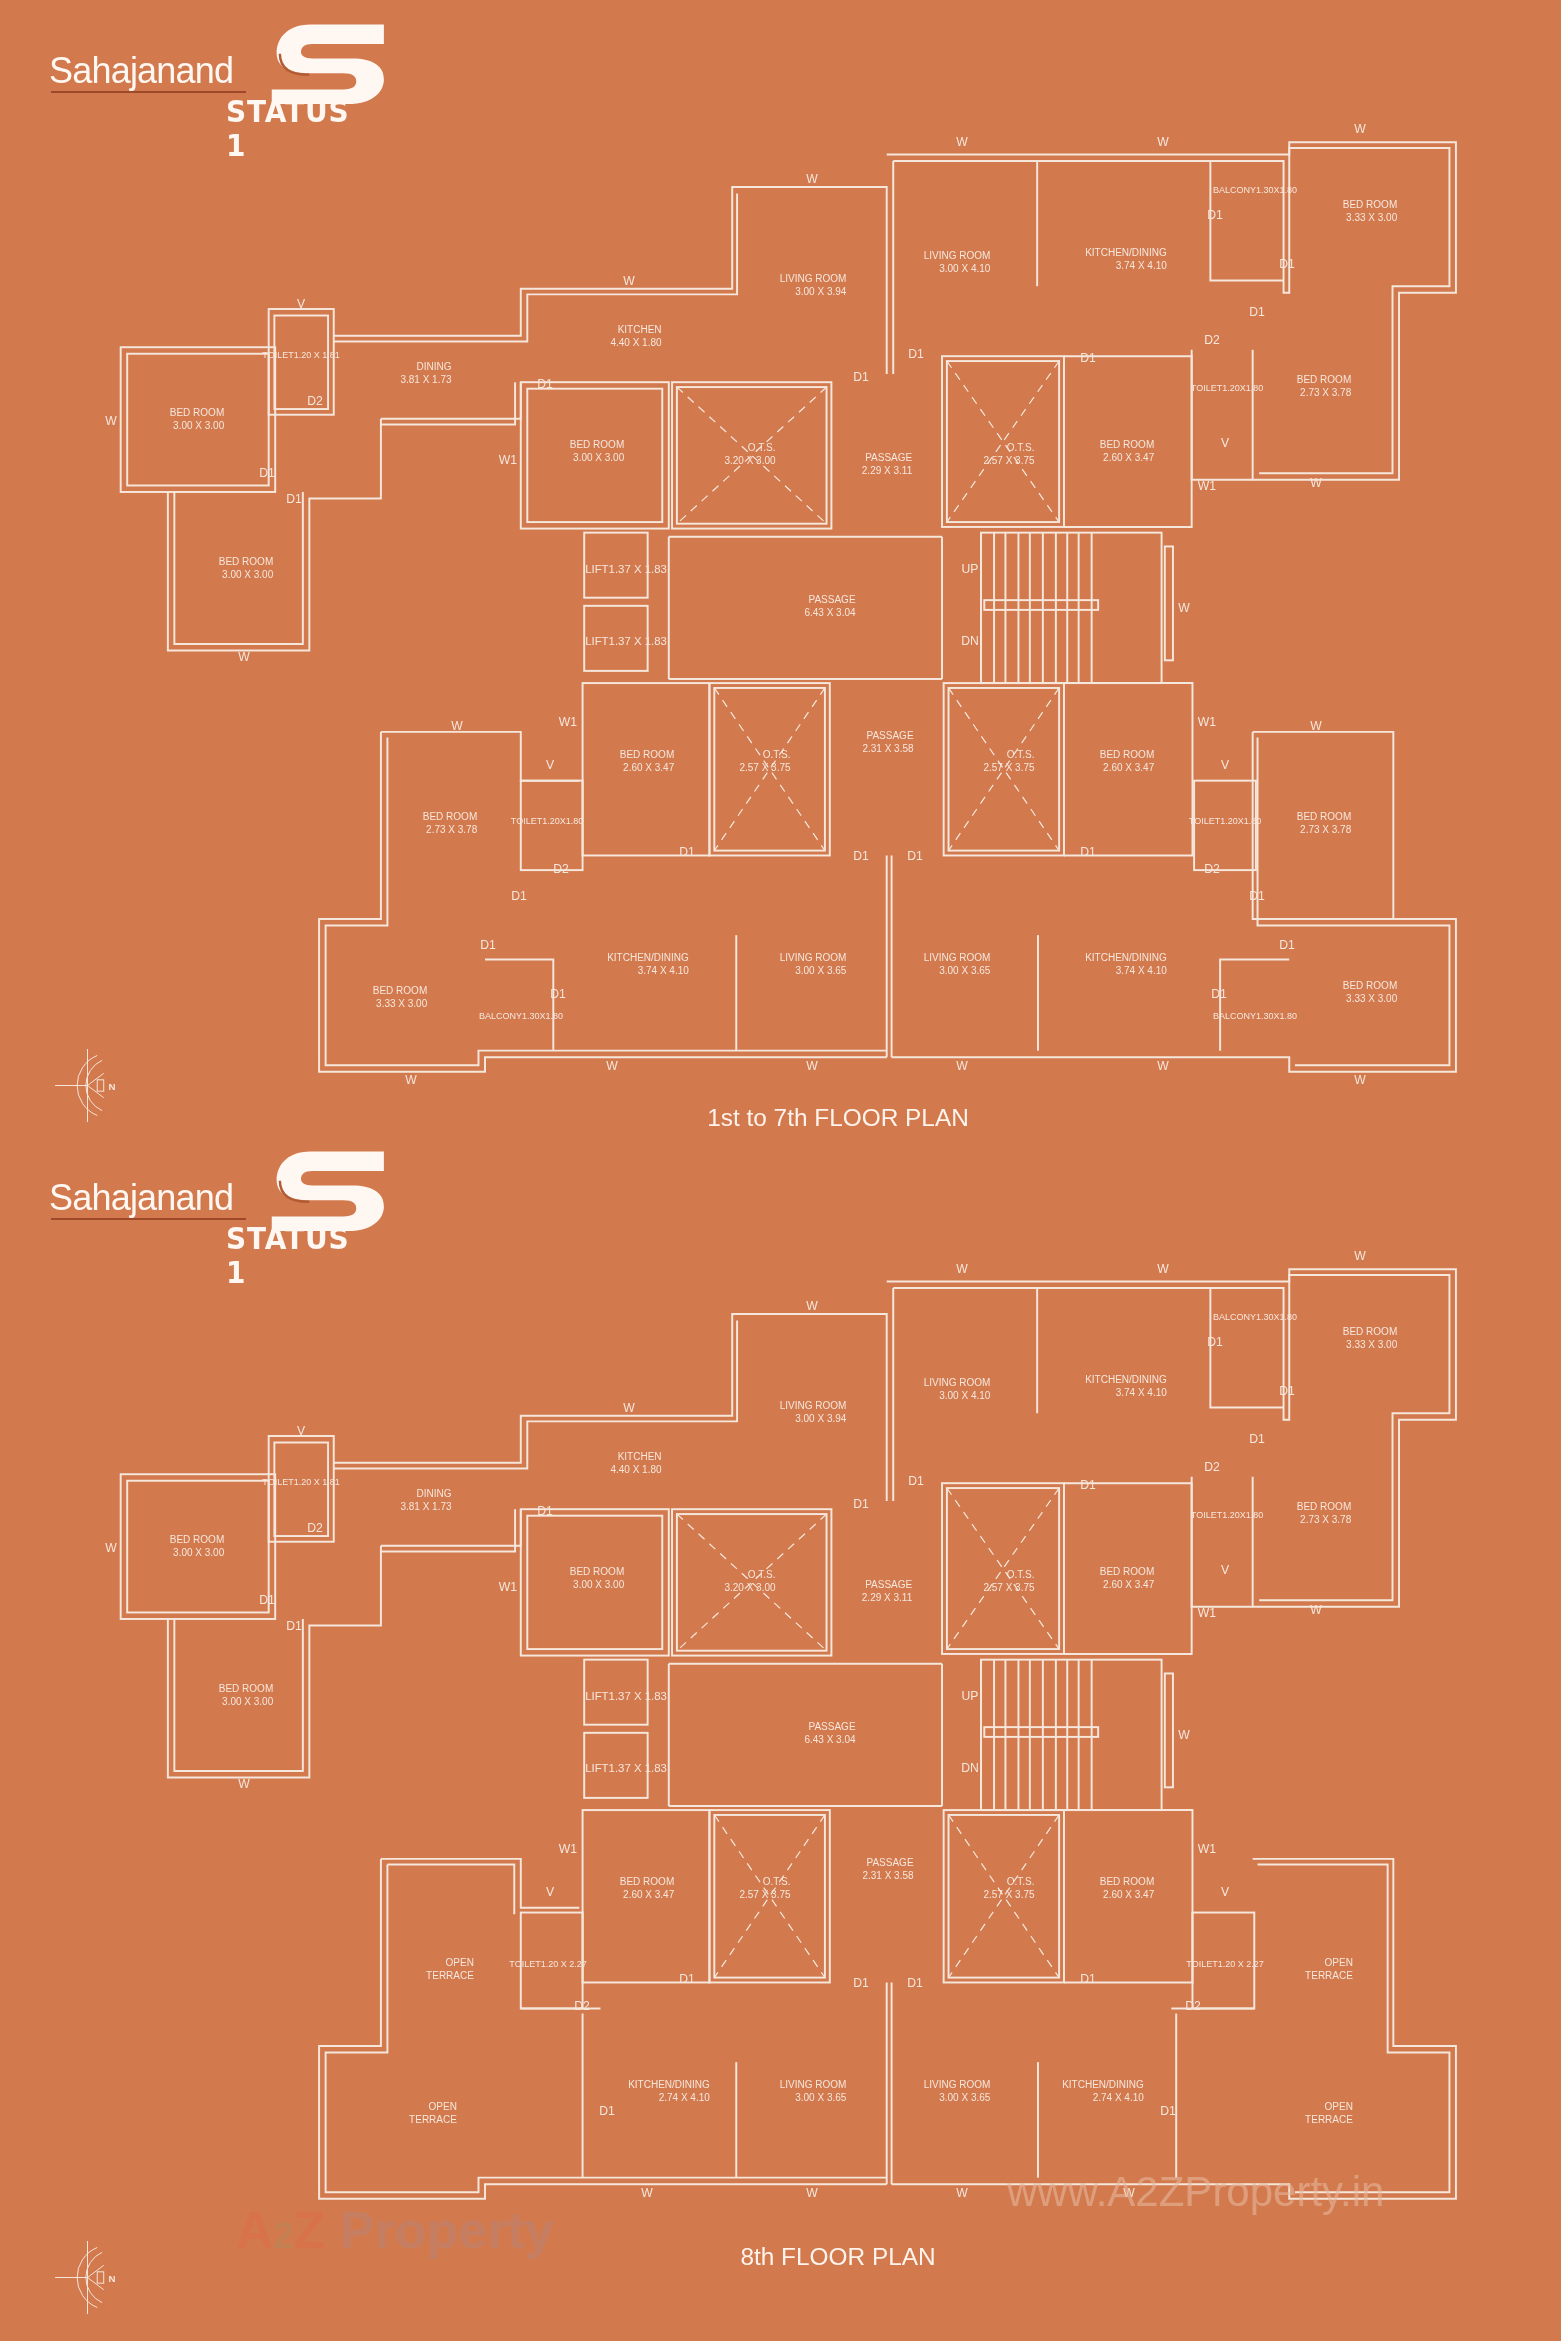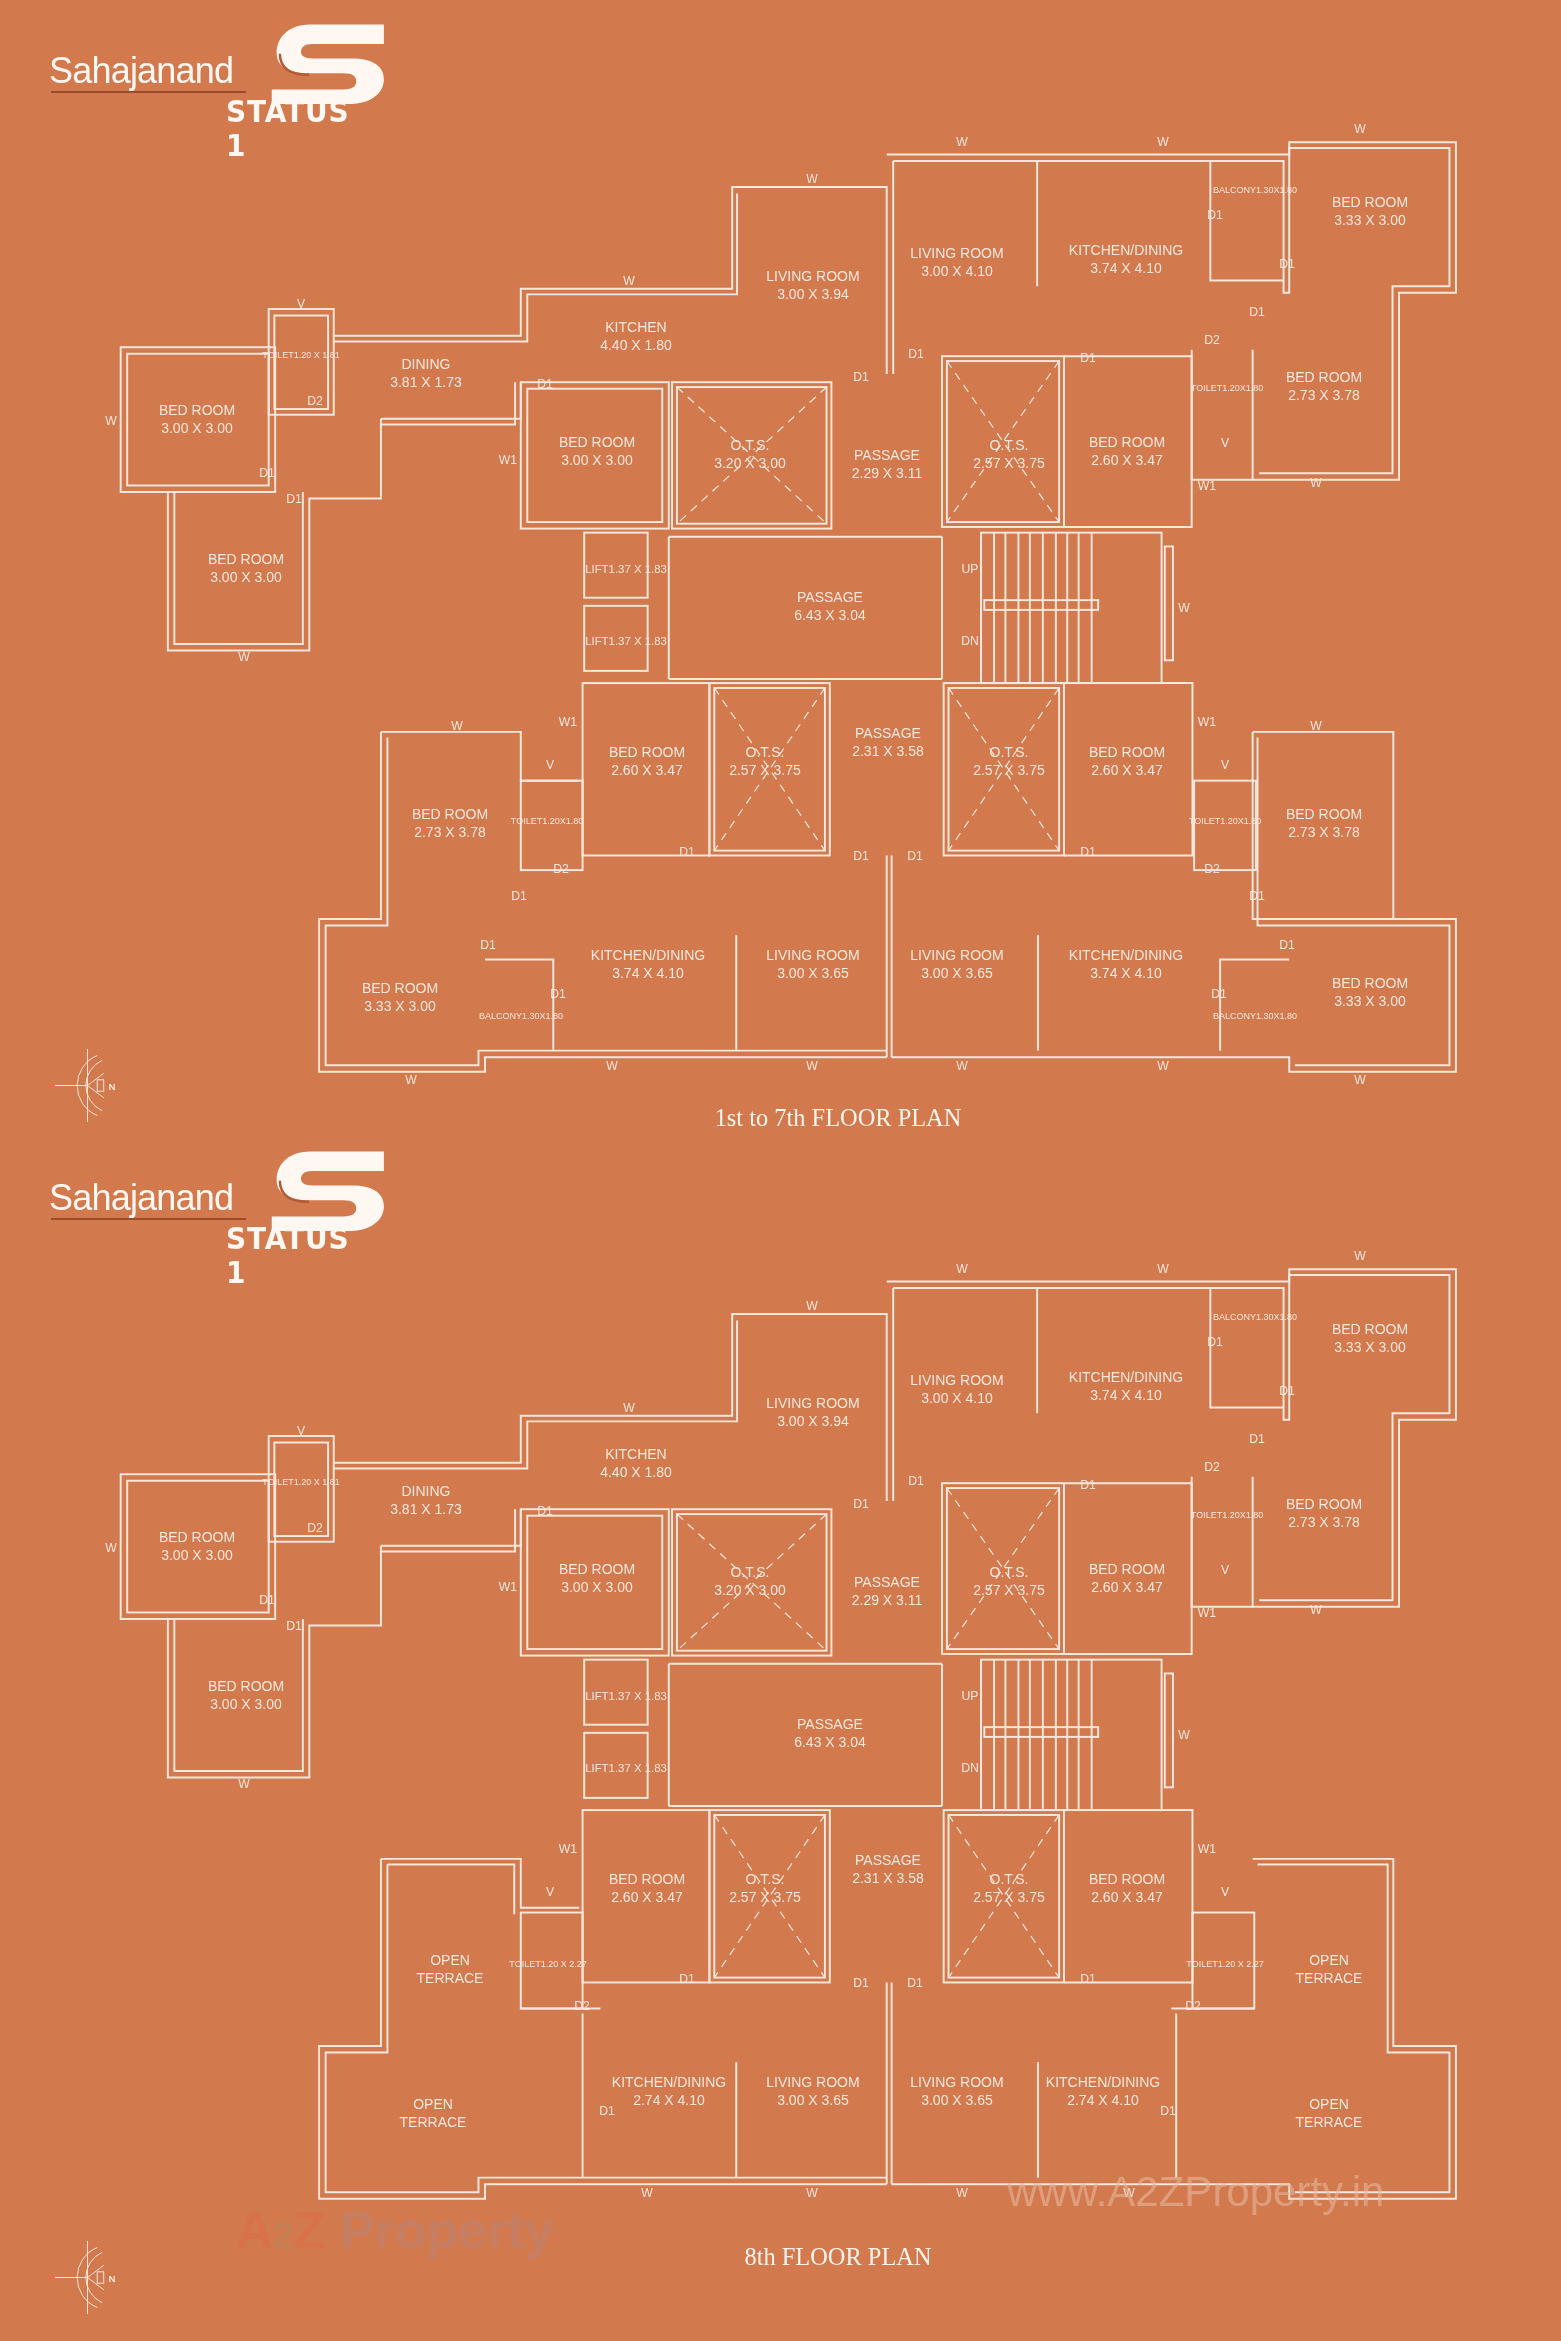--- a/index.html
+++ b/index.html
@@ -1,29 +1,29 @@
 <!DOCTYPE html>
 <html style="font-size:13px"><head>
 <meta charset="utf-8">
 <style>
   html,body{margin:0;padding:0;}
   body{width:1562px;height:2342px;background:#D2794E;position:relative;overflow:hidden;font-family:"Liberation Sans",sans-serif;color:#F6E7DC;}
   .plan{position:absolute;left:0;width:1562px;height:1171px;}
   .plan svg{position:absolute;left:0;top:0;}
   .lbl{position:absolute;transform:translate(-50%,-50%);text-align:center;white-space:nowrap;line-height:1.25;color:#F6E7DC;}
-  .room{font-size:14px;}
+  .room{font-size:10px;text-align:right;}
   .room .dim{display:block;}
   .small{font-size:9px;}
   .tag{position:absolute;transform:translate(-50%,-50%);font-size:12.2px;color:#F6E7DC;}
   .logo{position:absolute;left:49px;}
   .logo .brand{position:absolute;left:0;top:50px;font-size:36px;letter-spacing:-0.8px;color:#FFF8F2;font-family:"Liberation Sans",sans-serif;}
   .logo .brand-underline{position:absolute;left:1.6px;top:91px;width:195px;height:1.6px;background:#9E4A2A;}
   .logo .status{position:absolute;left:177px;top:96px;font-size:28px;font-weight:bold;color:#FFF8F2;letter-spacing:0.8px;font-family:"DejaVu Sans",sans-serif;transform:scaleY(1.05);}
   .logo svg{position:absolute;left:213px;top:16.3px;}
-  .plan-title{position:absolute;transform:translateX(-50%);font-size:24.4px;color:#FFF4EC;white-space:nowrap;font-family:Liberation Serif, serif;}
+  .plan-title{position:absolute;transform:translateX(-50%);font-size:24.4px;color:#FFF4EC;white-space:nowrap;}
   .compass{position:absolute;}
   .watermark{position:absolute;font-size:52px;font-weight:bold;opacity:.35;white-space:nowrap;}
   .watermark-url{position:absolute;font-size:42px;color:#E6B79C;opacity:.6;white-space:nowrap;}
 </style>
 </head>
 <body>
 
 <div class="plan" style="top:0;">
   <div class="logo" style="top:0;">
     <span class="brand">Sahajanand</span>

